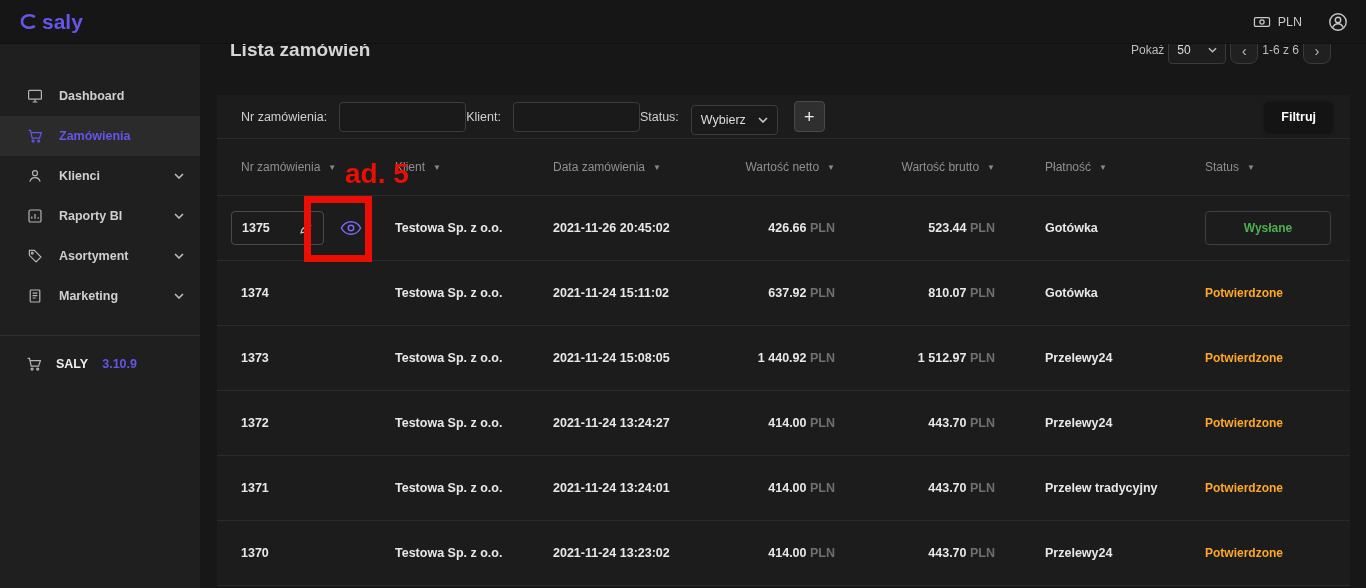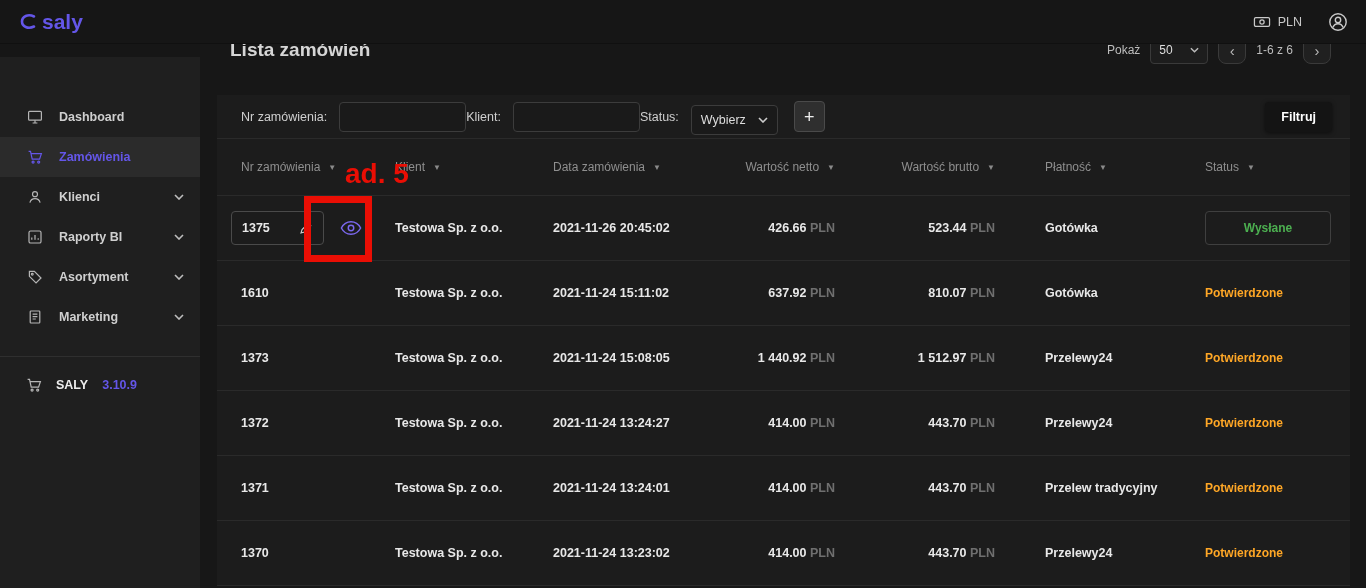--- a/index.html
+++ b/index.html
@@ -21,40 +21,40 @@
     display:flex;align-items:center;justify-content:space-between;padding:0 18px;z-index:30;
     border-bottom:1px solid #101010;}
   .logo{display:flex;align-items:center;gap:4px;color:var(--accent);font-size:21px;font-weight:bold;cursor:pointer;}
   .logo svg{display:block;}
   .topbar-right{display:flex;align-items:center;gap:26px;}
   .currency{display:flex;align-items:center;gap:7px;color:#c9c9c9;font-size:12.5px;cursor:pointer;}
   .currency svg,.account svg{display:block;}
   .account{cursor:pointer;}
 
   
-  .sidebar{position:absolute;top:57px;left:0;width:200px;bottom:0;background:#1f1f1f;padding-top:40px;}
+  .sidebar{position:absolute;top:36px;left:0;width:200px;bottom:0;background:#1f1f1f;padding-top:40px;}
   .nav-item{height:40px;display:flex;align-items:center;gap:16px;padding:0 16px 0 26px;
     color:#cfcfcf;font-size:12.5px;font-weight:bold;cursor:pointer;}
   .nav-item .nav-icon{width:17px;height:17px;display:flex;align-items:center;justify-content:center;color:#b5b5b5;}
   .nav-item.active{background:#2b2b2b;color:var(--accent);}
   .nav-item.active .nav-icon{color:var(--accent);}
   .nav-item .chev{margin-left:auto;color:#bdbdbd;display:flex;}
   .side-divider{height:1px;background:#2f2f2f;margin-top:19px;}
   .side-footer{margin-top:20px;display:flex;align-items:center;gap:14px;padding:0 26px;
     color:#eee;font-size:12.5px;font-weight:bold;}
   .side-footer .ver{color:var(--accent);}
   .side-footer .nav-icon{color:#b5b5b5;display:flex;}
 
   
   .main{position:absolute;top:44px;left:200px;right:0;bottom:0;background:var(--page);overflow:hidden;}
 
   .page-head{margin-top:-14px;height:40px;display:flex;align-items:center;
     padding:0 35px 0 30px;}
   .page-title{color:#d6d6d6;font-size:19px;font-weight:bold;}
-  .pagination{margin-left:auto;display:flex;align-items:center;gap:10px;color:#bdbdbd;font-size:12px;}
+  .pagination{margin-left:auto;display:flex;align-items:center;gap:4px;color:#bdbdbd;font-size:12px;}
   .pg-select{width:58px;height:28px;border:1px solid #3a3a3a;border-radius:4px;background:#1d1d1d;
     display:flex;align-items:center;justify-content:space-between;padding:0 8px;color:#ddd;cursor:pointer;}
   .pg-btn{width:28px;height:28px;border:1px solid #3a3a3a;border-radius:8px;background:#202020;
     color:#bbb;font-size:15px;display:flex;align-items:center;justify-content:center;cursor:pointer;}
 
   .panel{margin:25px 16px 0 17px;background:var(--panel);}
 
   
   .filters{height:44px;display:flex;align-items:center;padding:0 18px 0 24px;border-bottom:1px solid var(--line);}
   .f-label{color:#cfcfcf;font-size:12.5px;}
@@ -314,21 +314,21 @@
     <div class="td c-date">2021-11-26 20:45:02</div>
     <div class="td c-netto"><span class="val">426.66</span> <span class="cur">PLN</span></div>
     <div class="td c-brutto"><span class="val">523.44</span> <span class="cur">PLN</span></div>
     <div class="td c-payment">Gotówka</div>
     <div class="td c-status"><span class="status sent">Wysłane</span></div>
   </div>
 
   <div class="trow no-actions">
     <div class="td c-id">
       <span class="id-wrap">
-        <span class="id-text">1610</span>
+        <span class="id-text">1374</span>
 
       </span>
 
     </div>
     <div class="td c-client">Testowa Sp. z o.o.</div>
     <div class="td c-date">2021-11-24 15:11:02</div>
     <div class="td c-netto"><span class="val">637.92</span> <span class="cur">PLN</span></div>
     <div class="td c-brutto"><span class="val">810.07</span> <span class="cur">PLN</span></div>
     <div class="td c-payment">Gotówka</div>
     <div class="td c-status"><span class="status confirmed">Potwierdzone</span></div>

